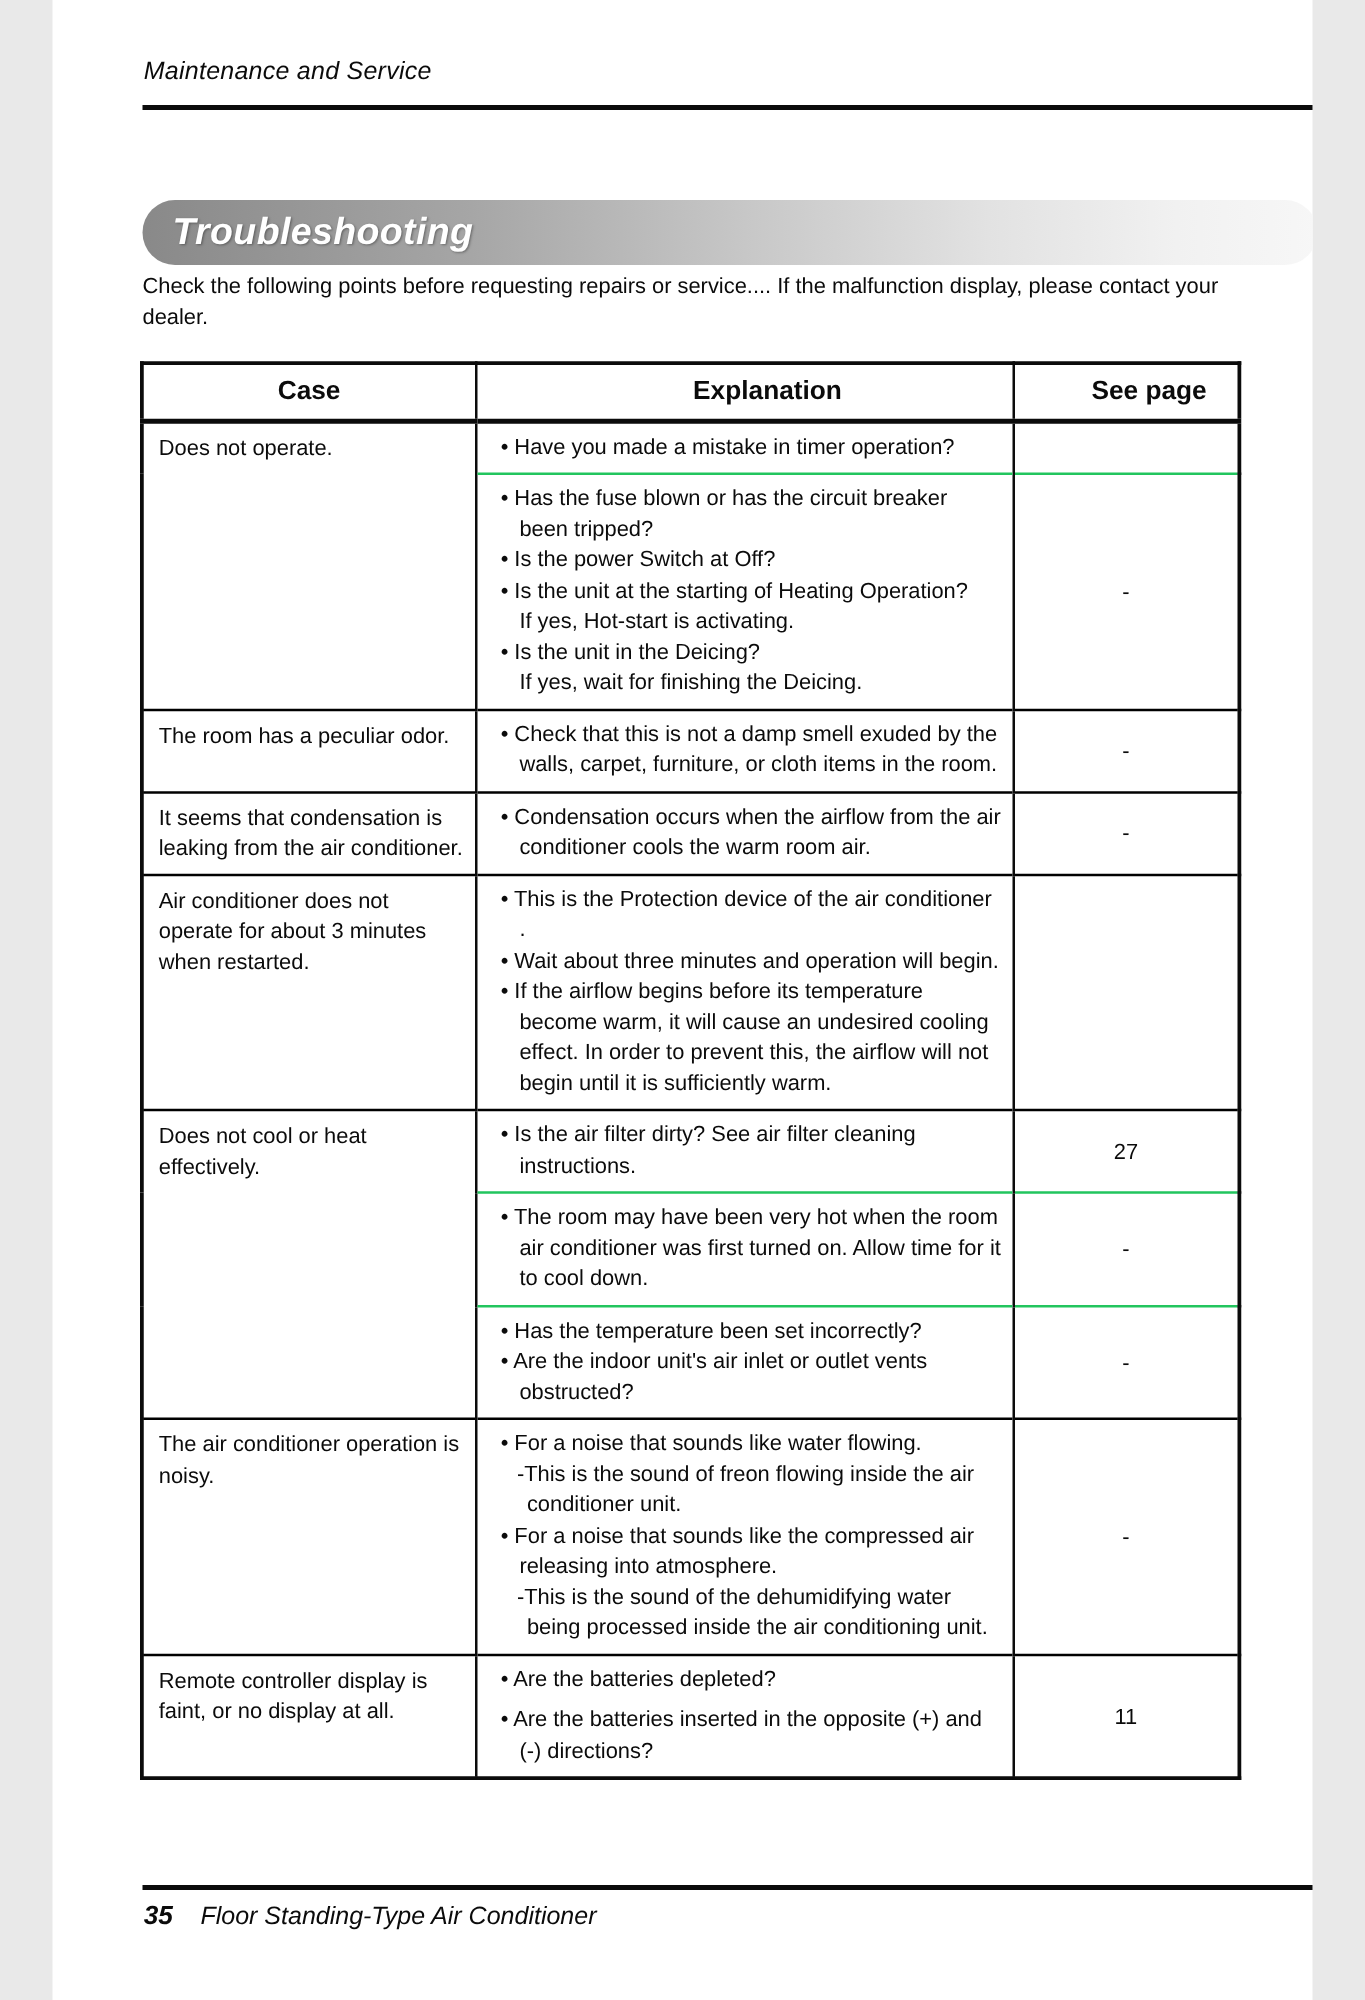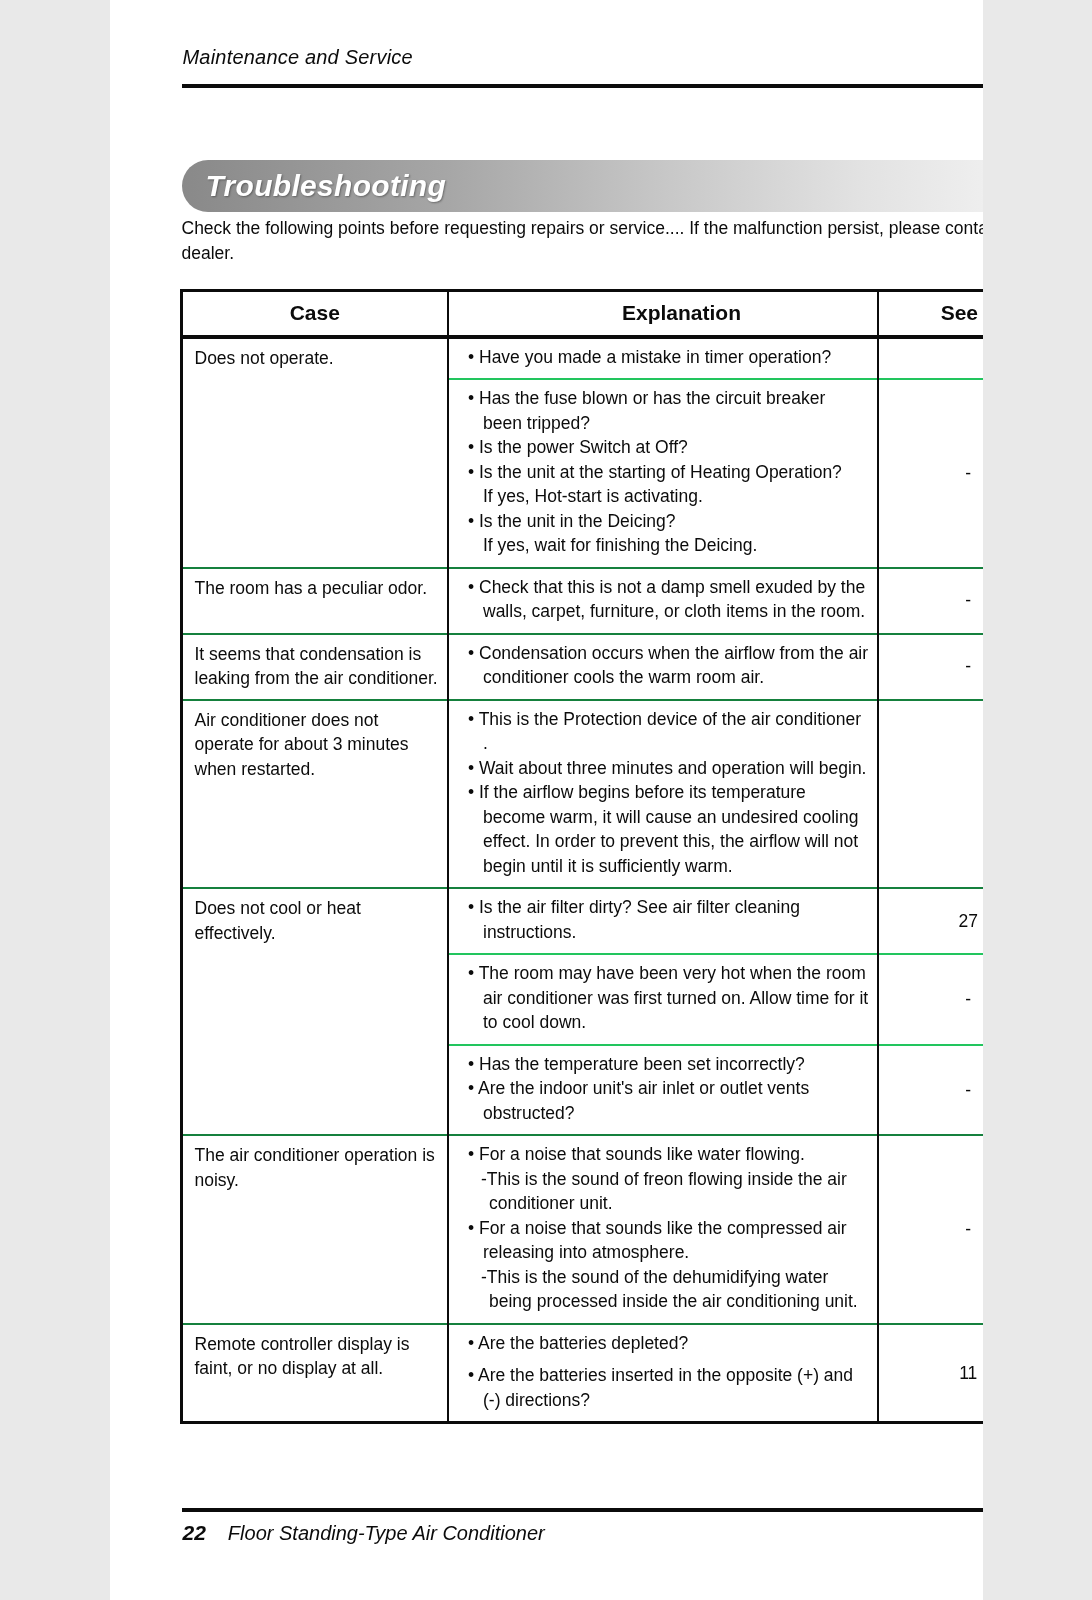--- a/index.html
+++ b/index.html
@@ -1,18 +1,18 @@
 <!DOCTYPE html>
 <html><head>
 <meta charset="utf-8">
 <style>
   html, body { margin: 0; padding: 0; background: #e9e9e9; }
   .page {
     position: relative;
-    width: 873px;
+    width: 1008px;
     height: 1600px;
     margin: 0 auto;
     background: #ffffff;
     font-family: "Liberation Sans", "DejaVu Sans", sans-serif;
     color: #0b0b0b;
     overflow: hidden;
   }
 
   
   .running-head {
@@ -67,21 +67,21 @@
     line-height: 24.5px;
   }
   .tbl th {
     font-size: 21px;
     font-weight: bold;
     text-align: center;
     padding: 9px 4px;
     border-bottom: 4px solid #0b0b0b;
   }
   .tbl th + th, .tbl td.expl-cell, .tbl td.page-cell { border-left: 2px solid #0b0b0b; padding-left: 41px; }
-  .tbl tr.group-start td { border-top: 2px solid #15803d; }
+  .tbl tr.group-start td { border-top: 2px solid #000000; }
   .tbl tr.sub-start td { border-top: 2px solid #22c55e; }
   .tbl td.case-cell {
     vertical-align: top;
     padding: 7px 8px 8px 12px;
   }
   .tbl td.expl-cell {
     vertical-align: top;
     padding: 6px 8px 9px 19px;
   }
   .tbl td.page-cell {
@@ -114,21 +114,21 @@
 
 <div class="page">
 
   <div class="running-head">Maintenance and Service</div>
   <div class="head-rule"></div>
 
   <div class="banner">
     <div class="banner-title">Troubleshooting</div>
   </div>
 
-  <div class="intro">Check the following points before requesting repairs or service.... If the malfunction persist, please contact your dealer.</div>
+  <div class="intro">Check the following points before requesting repairs or service.... If the malfunction display, please contact your dealer.</div>
 
   <div class="tbl-wrap">
     <table class="tbl">
       <colgroup>
         <col style="width:267px">
         <col style="width:430px">
         <col style="width:181px">
       </colgroup>
       <thead>
         <tr>
@@ -216,16 +216,16 @@
               <div class="item bullet gap">• Are the batteries inserted in the opposite (+) and (-) directions?</div>
             </td>
             <td class="page-cell">11</td>
           </tr>
         </tbody>
     </table>
   </div>
 
   <div class="foot-rule"></div>
   <div class="footer-line">
-    <span class="footer-pagenum">22</span><span class="footer-title">Floor Standing-Type Air Conditioner</span>
+    <span class="footer-pagenum">35</span><span class="footer-title">Floor Standing-Type Air Conditioner</span>
   </div>
 
 </div>
 
 </body></html>

